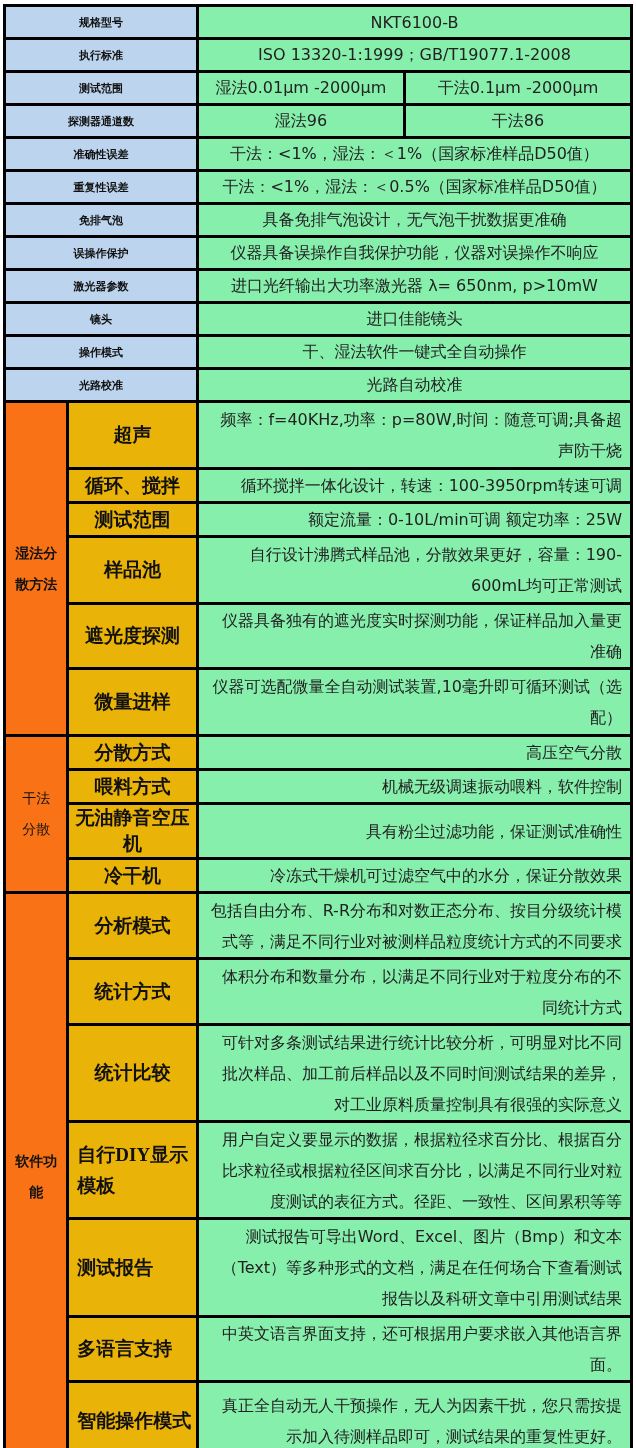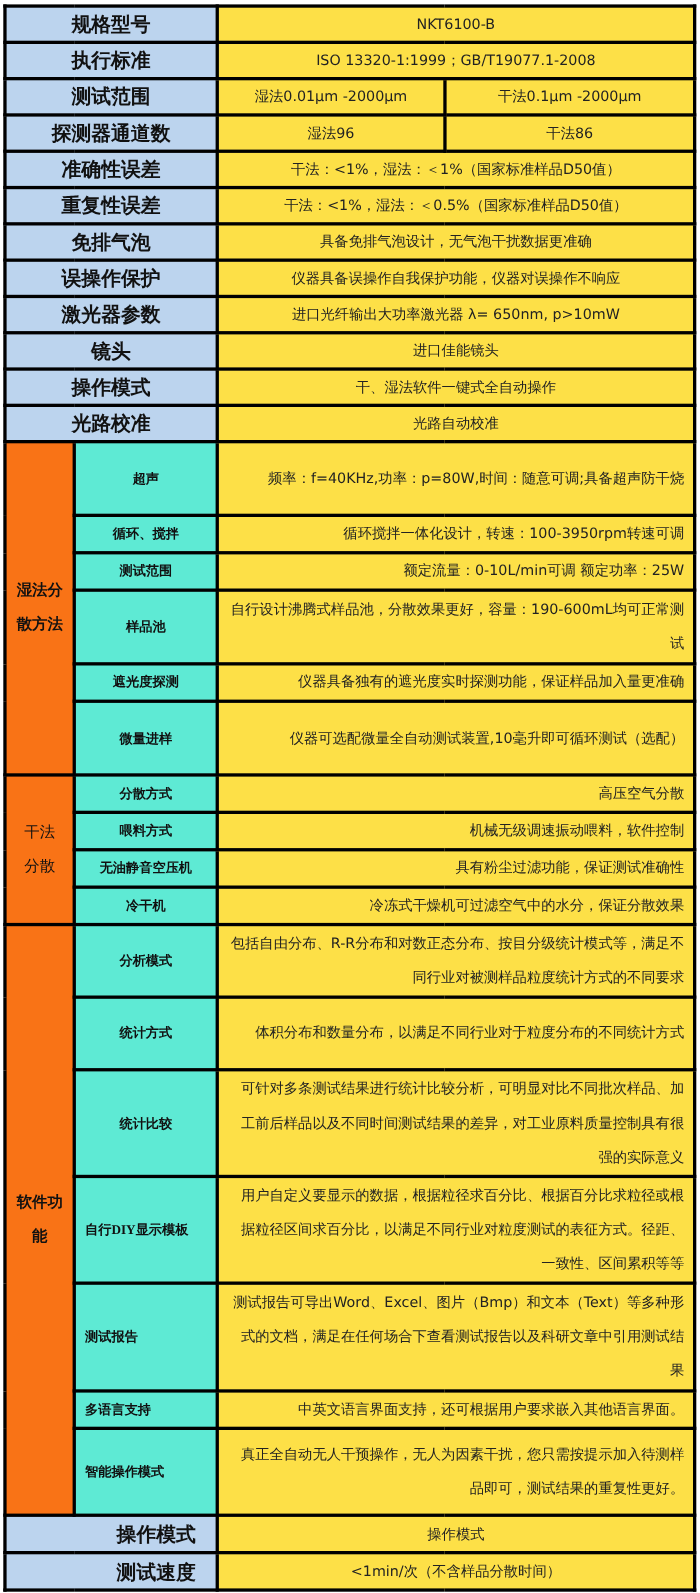--- a/index.html
+++ b/index.html
@@ -25,47 +25,47 @@
       border: 3px solid #000;
     }
     .spec-table td {
       border: 3px solid #000;
       padding: 0;
       vertical-align: middle;
     }
     .label {
       background: #bcd4ee;
       font-weight: bold;
-      font-size: 18px;
+      font-size: 11px;
       text-align: center;
       color: #111;
     }
     .group-label {
       background: #f97316;
       font-weight: bold;
       font-size: 14px;
       text-align: center;
       line-height: 31px;
       color: #111;
     }
     .value {
-      background: #fde047;
-      font-size: 13px;
+      background: #86efac;
+      font-size: 16px;
       text-align: center;
       color: #222;
     }
     .value.left {
       text-align: right;
       padding: 0 8px;
       line-height: 31px;
     }
     .sub-label {
-      background: #5eead4;
+      background: #eab308;
       font-weight: bold;
-      font-size: 12px;
+      font-size: 19px;
       text-align: center;
       color: #111;
     }
     .sub-label.left {
       text-align: left;
       padding-left: 8px;
       font-family: Liberation Serif, serif;
     }
     .span-label-left {
       text-align: left;

